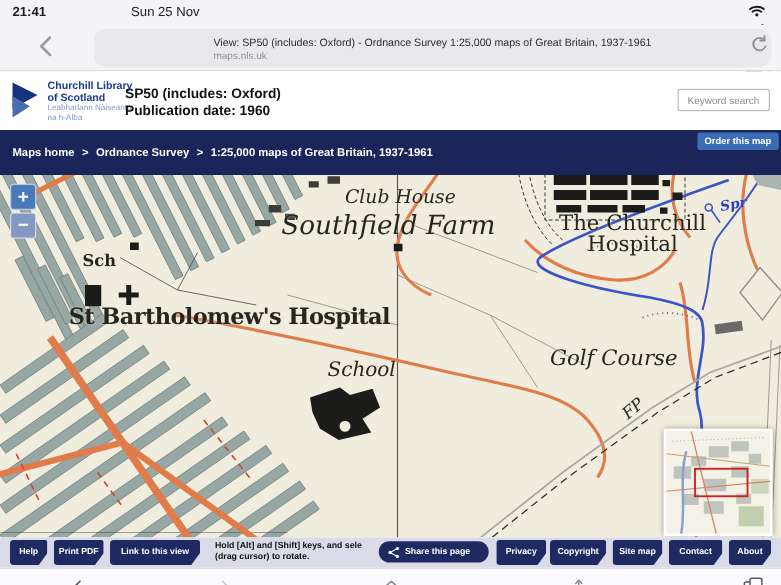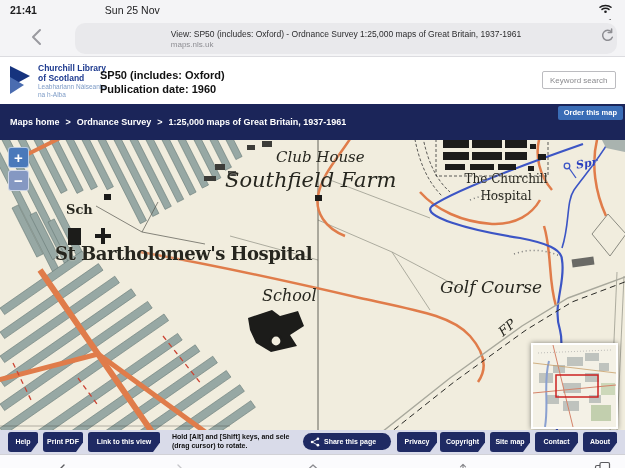--- a/index.html
+++ b/index.html
@@ -45,21 +45,21 @@
     font-size:7.5px; font-weight:bold; border:0; border-radius:2px; padding:0 6px; line-height:14px;
     font-family:"Liberation Sans", sans-serif; }
 
   
   .map-area { position:relative; height:290px; background:#f1edde; overflow:hidden; }
   .map-art { position:absolute; left:0; top:0; }
   .map-label { position:absolute; color:#26261f; white-space:nowrap;
     font-family:"DejaVu Serif", serif; text-shadow:0 0 2px rgba(241,237,222,.75); }
   .lbl-club { left:276px; top:8px; font-size:15px; font-style:italic; }
   .lbl-southfield { left:225px; top:28px; font-size:21px; font-style:italic; }
-  .lbl-churchill { left:447px; top:31px; width:118px; font-size:12px; text-align:center; line-height:17px; }
+  .lbl-churchill { left:447px; top:31px; width:118px; font-size:17px; text-align:center; line-height:17px; }
   .lbl-spr { left:576px; top:17px; font-size:11px; font-weight:bold; font-style:italic; color:#2a3fbf;
     transform:rotate(-10deg); }
   .lbl-sch { left:66px; top:62px; font-size:13px; font-weight:bold; }
   .lbl-stbart { left:55px; top:103px; font-size:18px; font-weight:bold; letter-spacing:-0.5px; }
   .lbl-school { left:262px; top:146px; font-size:16px; font-style:italic; }
   .lbl-golf { left:440px; top:137px; font-size:17px; font-style:italic; }
   .lbl-fp { left:498px; top:180px; font-size:13px; font-style:italic; transform:rotate(-40deg); }
 
   .zoom-controls { position:absolute; left:8px; top:7px; width:21px; }
   .zoom-btn { width:21px; height:21px; color:#fff; font-size:15px; font-weight:bold; text-align:center;

